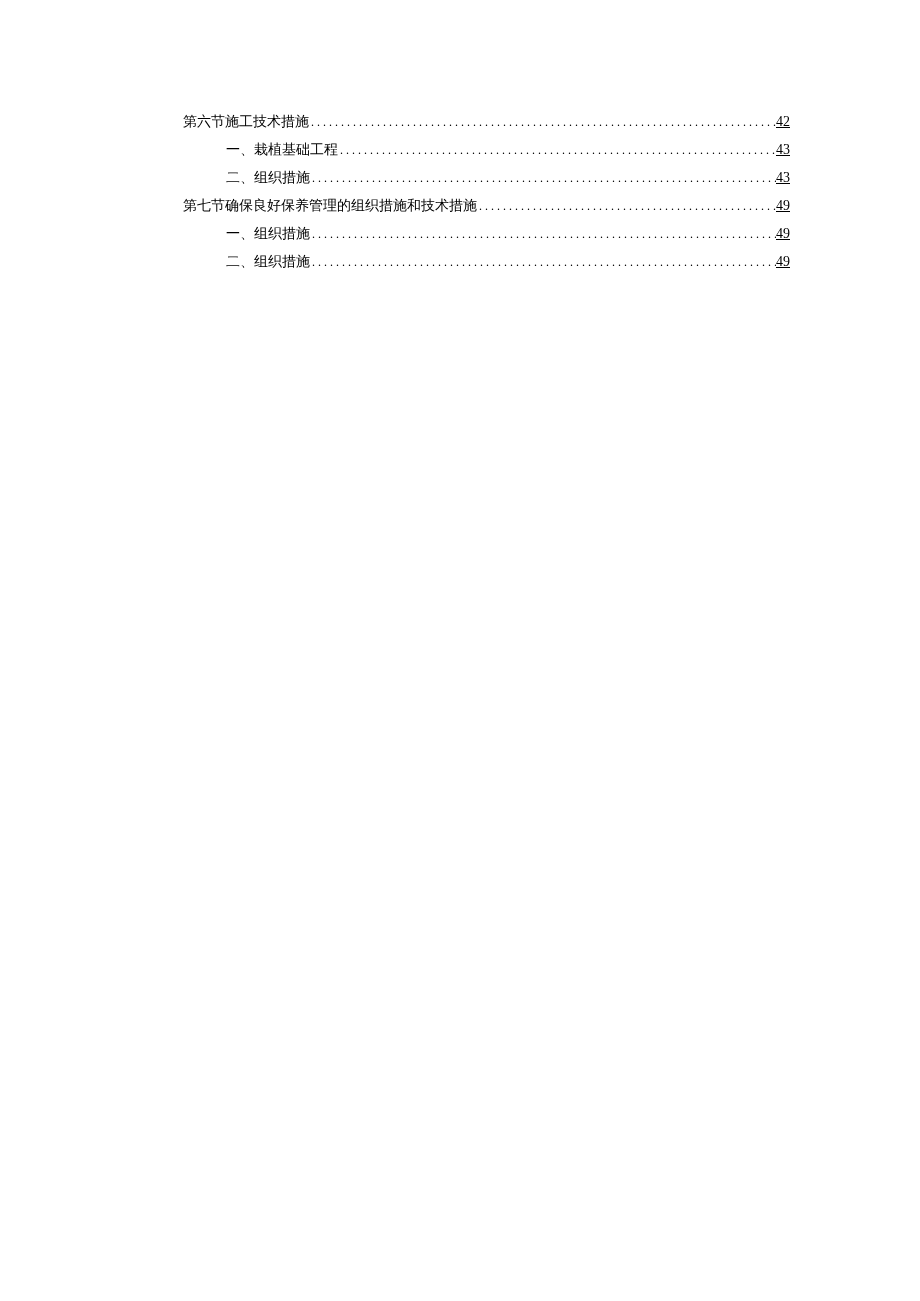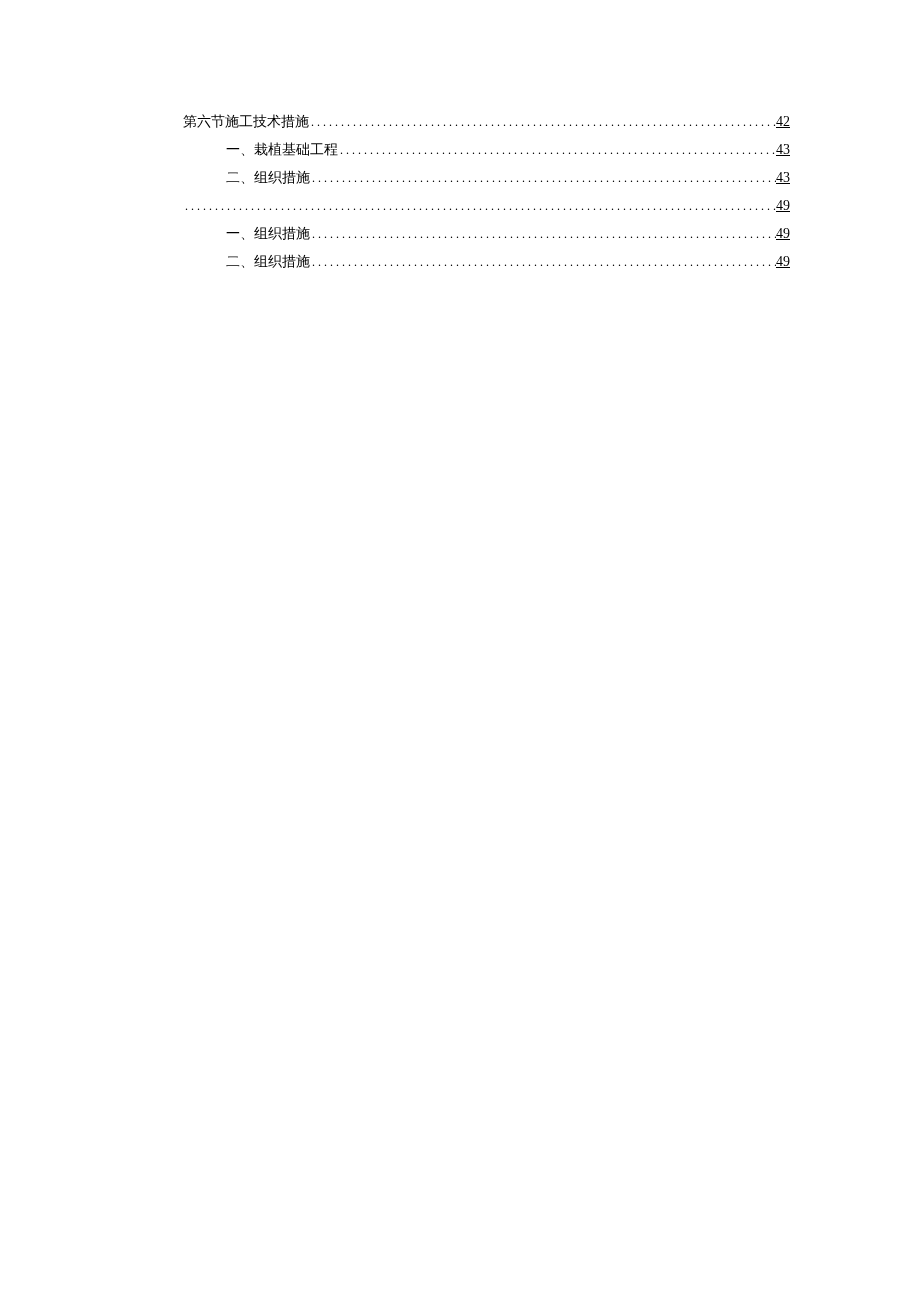--- a/index.html
+++ b/index.html
@@ -61,20 +61,21 @@
     <span class="toc-title">一、栽植基础工程</span>
     <span class="toc-dots"></span>
     <span class="toc-page">43</span>
   </div>
   <div class="toc-entry indent-1">
     <span class="toc-title">二、组织措施</span>
     <span class="toc-dots"></span>
     <span class="toc-page">43</span>
   </div>
   <div class="toc-entry">
+    <span class="toc-title">第七节确保良好保养管理的组织措施和技术措施</span>
     <span class="toc-dots"></span>
     <span class="toc-page">49</span>
   </div>
   <div class="toc-entry indent-1">
     <span class="toc-title">一、组织措施</span>
     <span class="toc-dots"></span>
     <span class="toc-page">49</span>
   </div>
   <div class="toc-entry indent-1">
     <span class="toc-title">二、组织措施</span>

